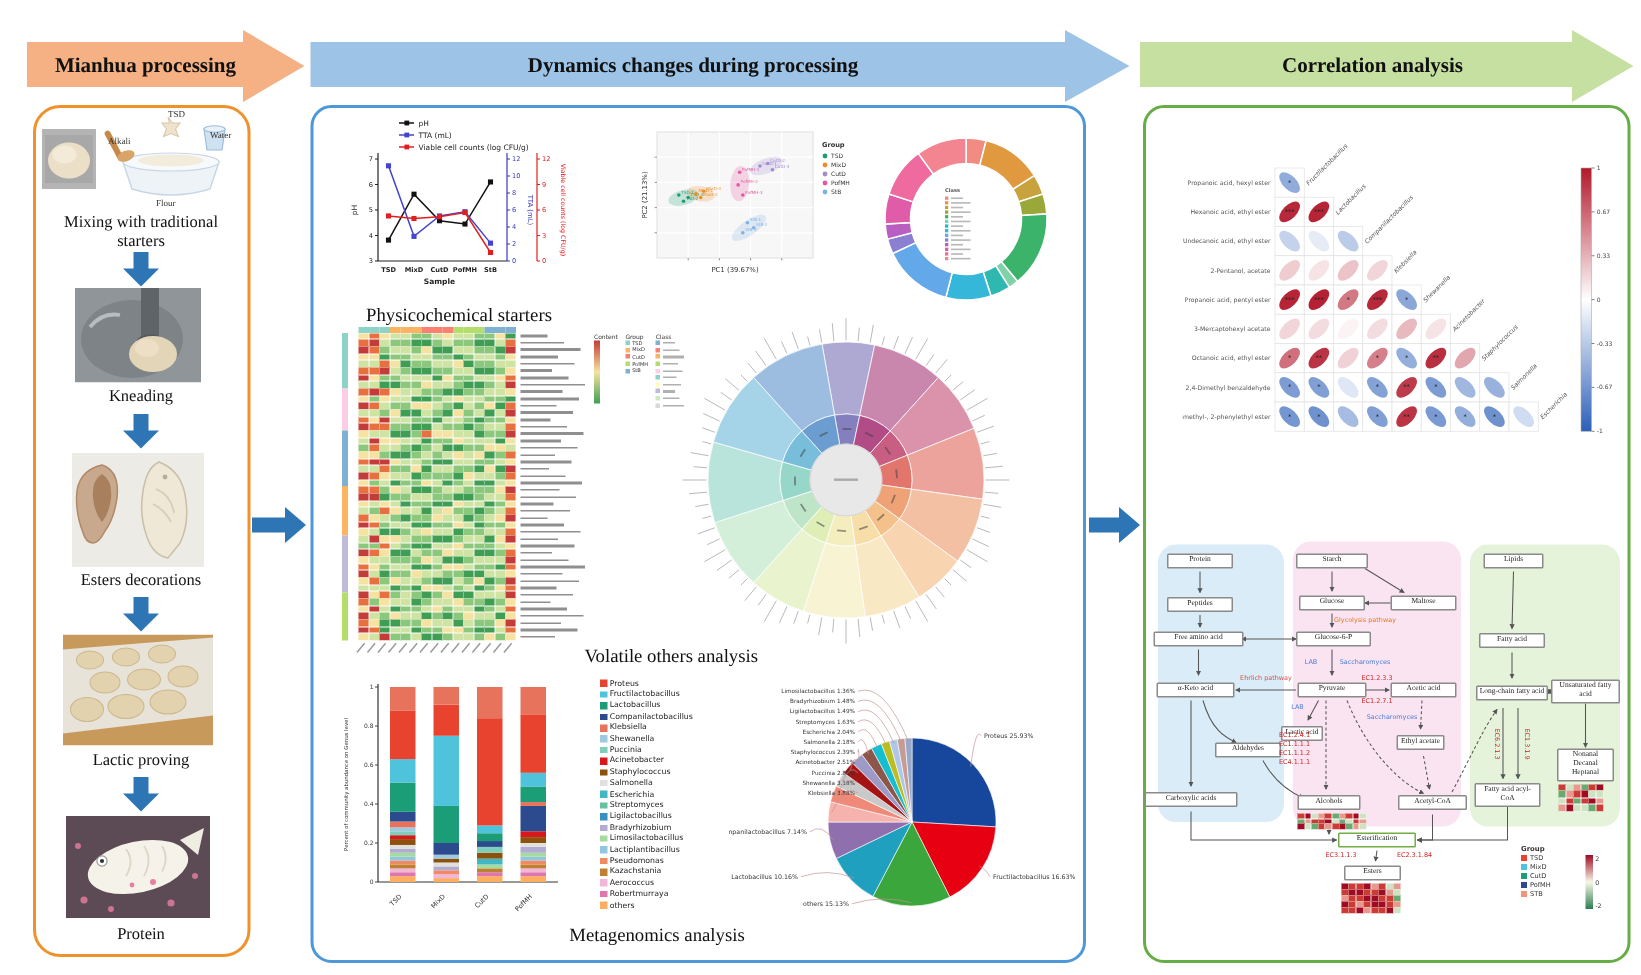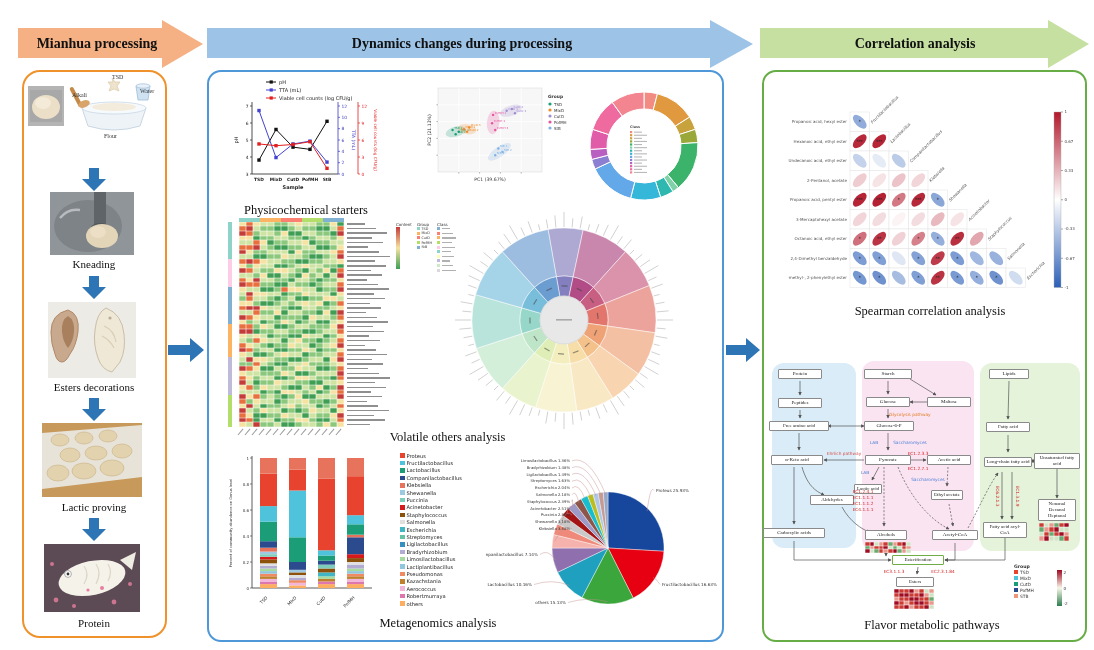--- a/index.html
+++ b/index.html
@@ -65,20 +65,21 @@
     <rect x="8" y="12" width="4" height="22" rx="2" fill="#c58a4a" transform="rotate(-28 10 23)"></rect>
     <ellipse cx="18" cy="30" rx="6" ry="3.5" fill="#d8a46a" transform="rotate(-20 18 30)"></ellipse>
     <path d="M46,4 l3,4 5,0 -3,4 2,5 -5,-2 -5,2 2,-5 -3,-4 5,0 z" fill="#efe3cd" stroke="#d8c8a8" stroke-width="0.7"></path>
     <path d="M70,12 l14,0 -2,14 -10,0 z" fill="#cfe2f2" stroke="#9fbcd8" stroke-width="0.8"></path>
     <ellipse cx="77" cy="12" rx="7" ry="2.2" fill="#e8f1f9" stroke="#9fbcd8" stroke-width="0.7"></ellipse>
   </svg>
   <span class="tinylabel" style="left:112px;top:74px">TSD</span>
   <span class="tinylabel" style="left:72px;top:92px">Alkali</span>
   <span class="tinylabel" style="left:140px;top:88px">Water</span>
   <span class="tinylabel" style="left:104px;top:133px">Flour</span>
+  <div class="step-label" style="left:26px;top:142px;width:136px">Mixing with traditional starters</div>
 
   <svg class="abs" style="left:50;top:192" width="84" height="63">
     <rect width="84" height="63" fill="#90959a"></rect>
       <ellipse cx="38" cy="34" rx="34" ry="26" fill="#7e8388"></ellipse>
     <rect x="44" y="0" width="12" height="34" fill="#5f6468"></rect>
       <ellipse cx="50" cy="36" rx="9" ry="5" fill="#54585c"></ellipse>
     <ellipse cx="52" cy="44" rx="16" ry="12" fill="#e3d5b8"></ellipse>
       <ellipse cx="48" cy="40" rx="8" ry="6" fill="#ecdfc6"></ellipse>
     <path d="M10,26 q8,-10 20,-8" stroke="#b8bcc0" stroke-width="2.5" fill="none"></path>
   </svg>
@@ -1844,21 +1845,20 @@
       <text x="276.5" y="95.9" font-size="4" fill="#444" text-anchor="start">0.33</text>
       <line x1="273" y1="123.75" x2="275" y2="123.75" stroke="#555" stroke-width="0.5"></line>
       <text x="276.5" y="125.15" font-size="4" fill="#444" text-anchor="start">0</text>
       <line x1="273" y1="153" x2="275" y2="153" stroke="#555" stroke-width="0.5"></line>
       <text x="276.5" y="154.4" font-size="4" fill="#444" text-anchor="start">-0.33</text>
       <line x1="273" y1="182.25" x2="275" y2="182.25" stroke="#555" stroke-width="0.5"></line>
       <text x="276.5" y="183.65" font-size="4" fill="#444" text-anchor="start">-0.67</text>
       <line x1="273" y1="211.5" x2="275" y2="211.5" stroke="#555" stroke-width="0.5"></line>
       <text x="276.5" y="212.9" font-size="4" fill="#444" text-anchor="start">-1</text>
     </svg>
-  <div class="caption" style="left:830px;top:304px;width:200px">Spearman correlation analysis</div>
 
   <div class="abs" style="left:762px;top:340px;width:321px;height:285px" id="pathways-wrap">
     <div class="pregion" style="left:10px;top:23px;width:84px;height:185px;background:#d9ecf7"></div>
     <div class="pregion" style="left:100px;top:21px;width:112px;height:190px;background:#fbe4f2"></div>
     <div class="pregion" style="left:218px;top:23px;width:100px;height:188px;background:#e4f3da"></div>
     <svg class="abs" style="left:0;top:0;z-index:2" width="321" height="285" id="pathway-arrows">
         <defs>
           <marker id="ah" viewBox="0 0 6 6" refX="5" refY="3" markerWidth="5" markerHeight="5" orient="auto-start-reverse">
             <path d="M0,0 L6,3 L0,6 Z" fill="#555"></path>
           </marker>
@@ -2084,15 +2084,14 @@
       </div>
       <div style="position: absolute; left: 295px; top: 230px; z-index: 5; display: flex;">
         <div style="width:5px;height:36px;background:linear-gradient(#9e0b22,#f7f7e8,#2e7d4f)"></div>
         <div style="display:flex;flex-direction:column;justify-content:space-between;font-size:4.2px;color:#333;margin-left:1.5px;font-family:&quot;DejaVu Sans&quot;,sans-serif">
           <span>2</span>
           <span>0</span>
           <span>-2</span>
         </div>
       </div>
     </div>
-  <div class="caption" style="left:832px;top:618px;width:200px">Flavor metabolic pathways</div>
 
 </div>
 
 </body></html>

